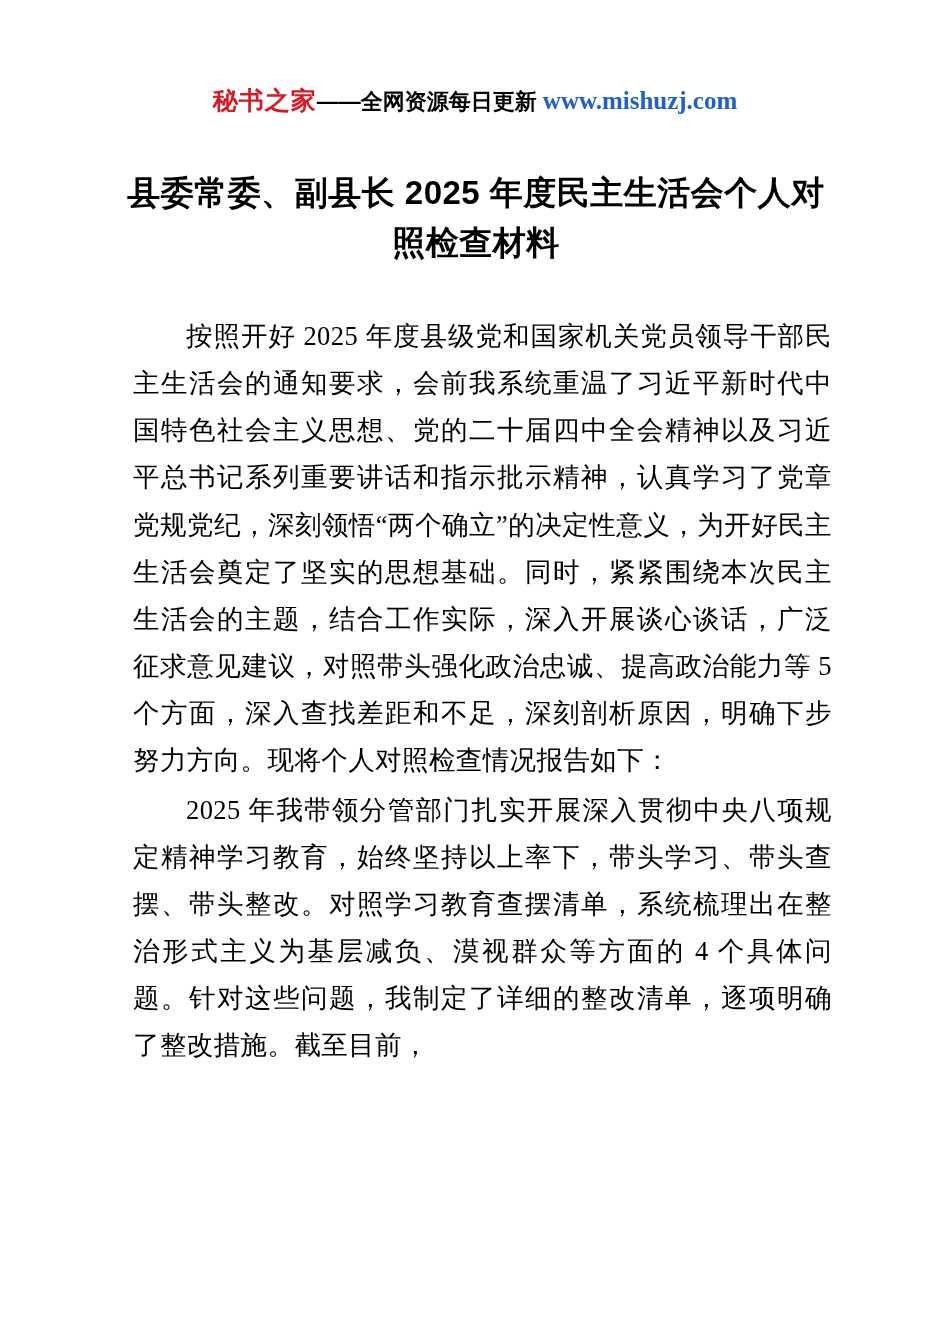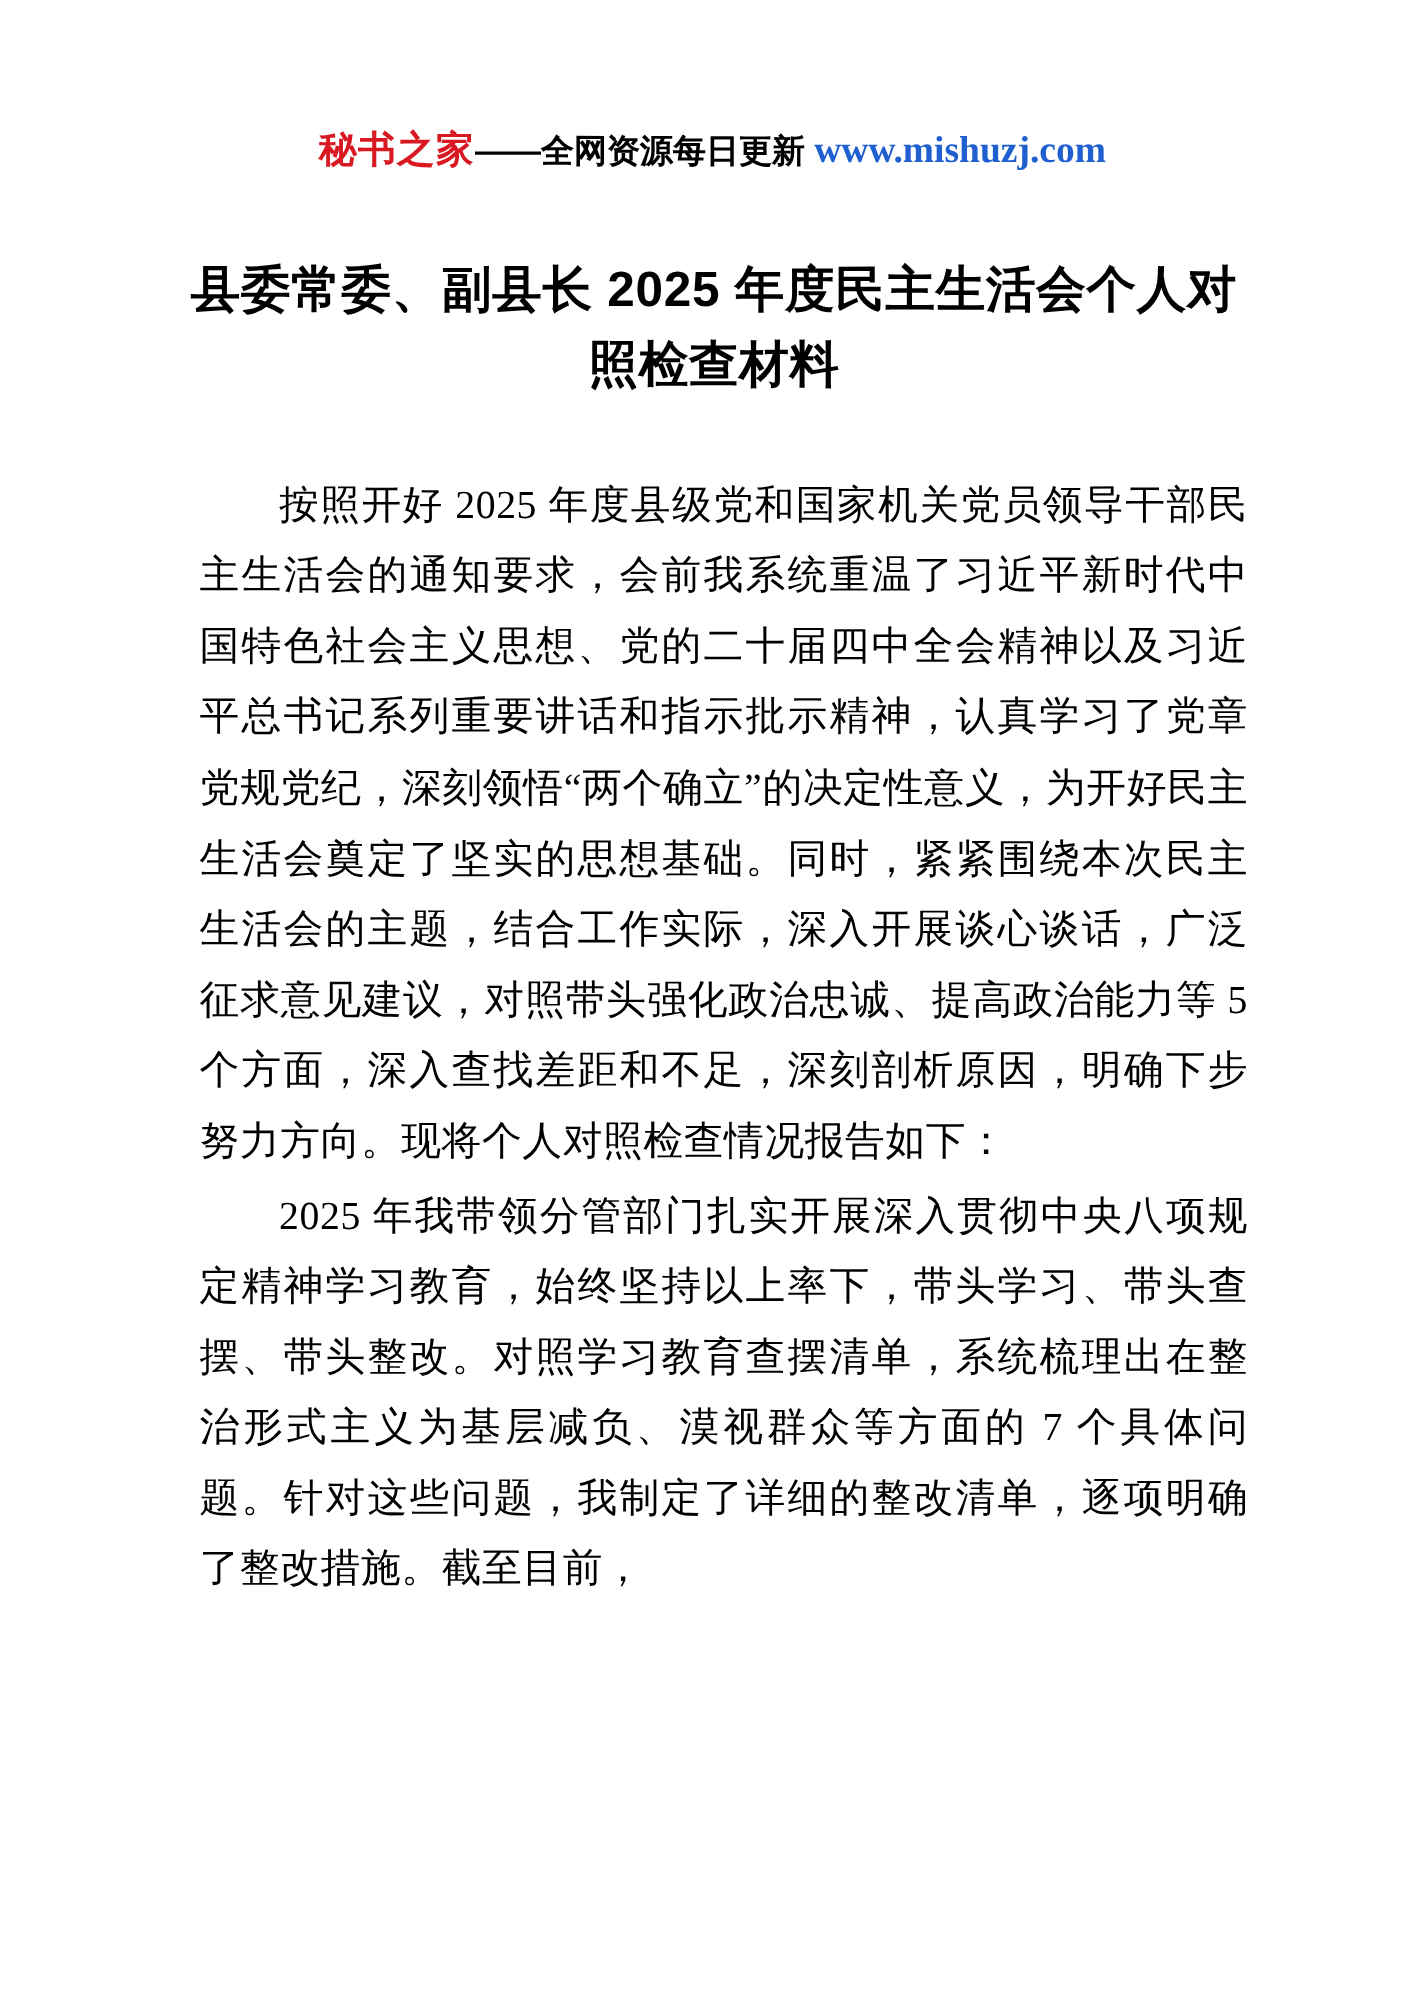--- a/index.html
+++ b/index.html
@@ -95,17 +95,17 @@
   </div>
 
   <div class="doc">
 
     <h1 class="doc-title">县委常委、副县长 2025 年度民主生活会个人对照检查材料</h1>
 
     <p class="para">按照开好 2025 年度县级党和国家机关党员领导干部民主生活会的通知要求，会前我系统重温了习近平新时代中国特色社会主义思想、党的二十届四中全会精神以及习近平总书记系列重要讲话和指示批示精神，认真学习了党章党规党纪，深刻领悟“两个确立”的决定性意义，为开好民主生活会奠定了坚实的思想基础。同时，紧紧围绕本次民主生活会的主题，结合工作实际，深入开展谈心谈话，广泛征求意见建议，对照带头强化政治忠诚、提高政治能力等 5 个方面，深入查找差距和不足，深刻剖析原因，明确下步努力方向。现将个人对照检查情况报告如下：</p>
 
 
 
-    <p class="para tight">2025 年我带领分管部门扎实开展深入贯彻中央八项规定精神学习教育，始终坚持以上率下，带头学习、带头查摆、带头整改。对照学习教育查摆清单，系统梳理出在整治形式主义为基层减负、漠视群众等方面的 7 个具体问题。针对这些问题，我制定了详细的整改清单，逐项明确了整改措施。截至目前，</p>
+    <p class="para tight">2025 年我带领分管部门扎实开展深入贯彻中央八项规定精神学习教育，始终坚持以上率下，带头学习、带头查摆、带头整改。对照学习教育查摆清单，系统梳理出在整治形式主义为基层减负、漠视群众等方面的 4 个具体问题。针对这些问题，我制定了详细的整改清单，逐项明确了整改措施。截至目前，</p>
 
   </div>
 
 </div>
 
 </body></html>

